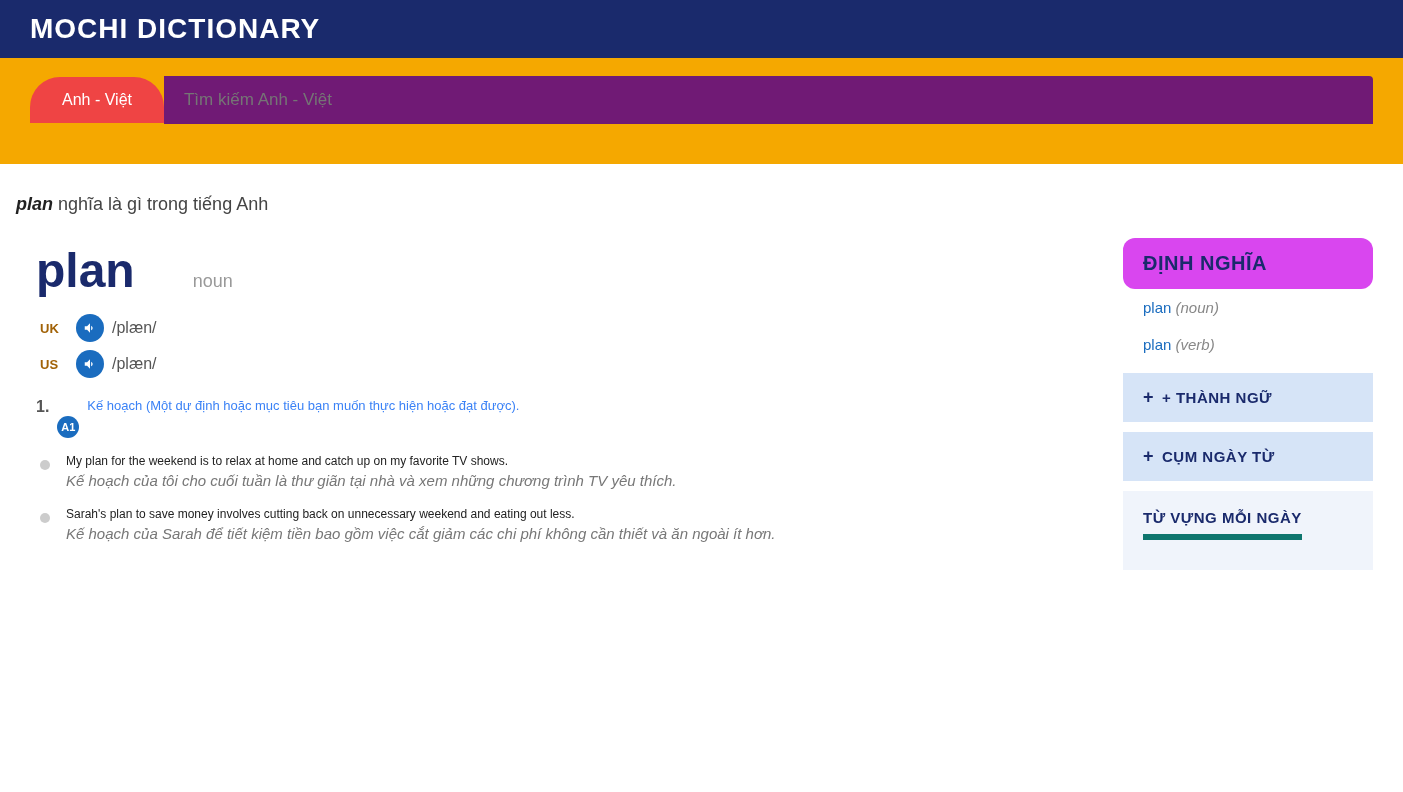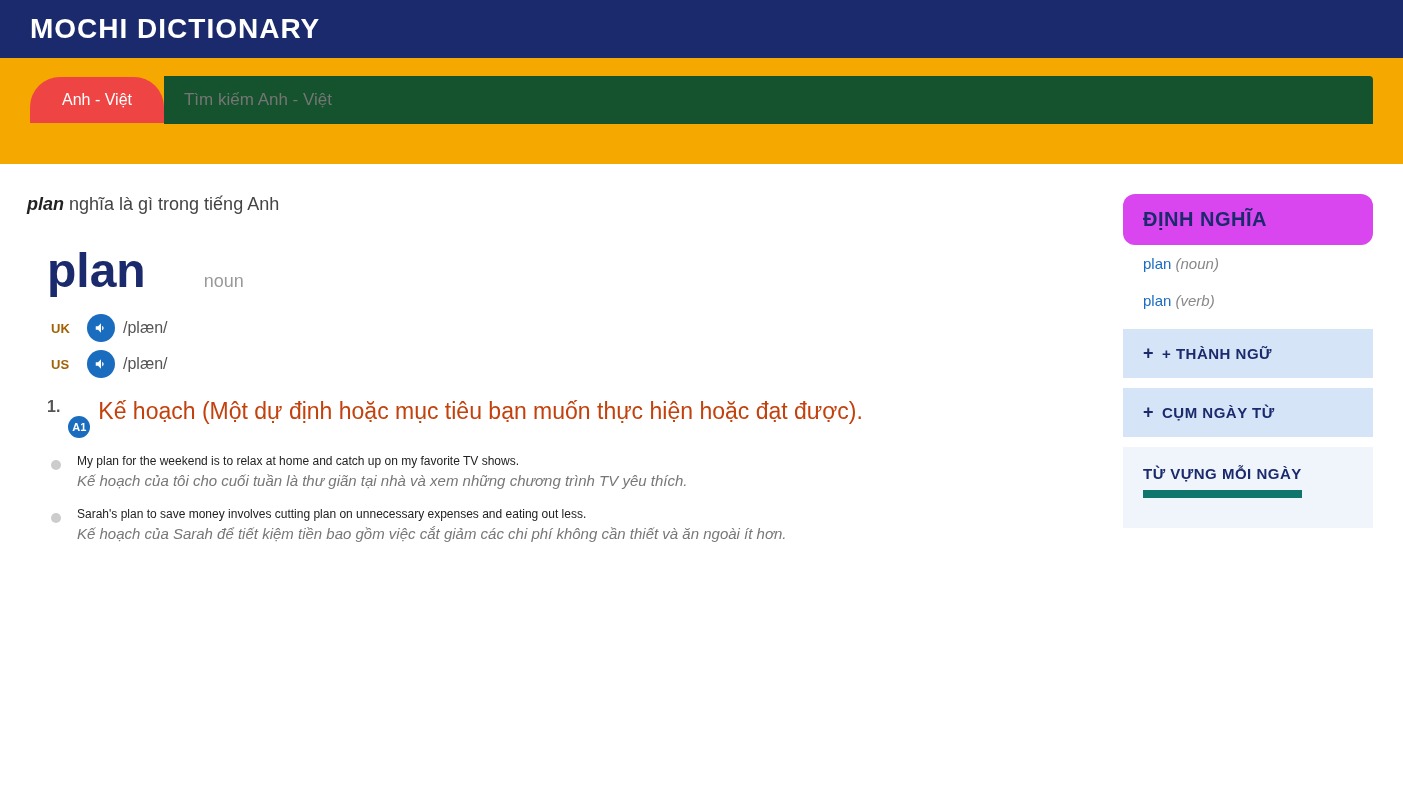--- a/index.html
+++ b/index.html
@@ -33,43 +33,44 @@
       font-size: 16px;
       font-weight: normal;
       padding: 14px 32px;
       border-radius: 30px 30px 0 0;
       white-space: nowrap;
       cursor: pointer;
       user-select: none;
     }
     .search-input-wrap {
       flex: 1;
-      background: #14532d;
+      background: #701a75;
       border-radius: 0 4px 0 0;
     }
     .search-input {
       width: 100%;
       border: none;
       outline: none;
       font-size: 17px;
       color: #aaa;
       padding: 14px 20px;
       background: transparent;
     }
     .yellow-bottom-bar {
       background: #f5a800;
       height: 40px;
     }
 
     
     .main-container {
       display: flex;
-      padding: 30px 30px 0 27px;
+      padding: 30px 30px 0 16px;
       gap: 36px;
       max-width: 1403px;
+      align-items: flex-end;
     }
 
     
     .content {
       flex: 1;
     }
     .page-subtitle {
       font-size: 18px;
       color: #444;
       margin-bottom: 28px;
@@ -160,22 +161,22 @@
       border-radius: 50%;
       width: 22px;
       height: 22px;
       display: inline-flex;
       align-items: center;
       justify-content: center;
       flex-shrink: 0;
       margin-top: 18px;
     }
     .def-text {
-      font-size: 23px;
-      color: #c2410c;
+      font-size: 13px;
+      color: #3b82f6;
       flex: 1;
     }
 
     
     .examples-list {
       list-style: none;
       padding-left: 20px;
     }
     .examples-list li {
       margin-bottom: 18px;
@@ -251,21 +252,21 @@
     }
     .sidebar-vocab {
       background: #f0f4fb;
       padding: 18px 20px;
     }
     .sidebar-vocab-title {
       color: #1a2a6c;
       font-size: 15px;
       font-weight: bold;
       letter-spacing: 0.5px;
-      border-bottom: 8px solid #0f766e;
+      border-bottom: 6px solid #0f766e;
       padding-bottom: 8px;
       margin-bottom: 12px;
       display: inline-block;
     }
   </style>
 </head>
 <body>
 
 <div class="header">
   <span class="header-title">MOCHI DICTIONARY</span>
@@ -321,21 +322,21 @@
         <span class="level-badge">A1</span>
         <span class="def-text">Kế hoạch (Một dự định hoặc mục tiêu bạn muốn thực hiện hoặc đạt được).</span>
       </div>
 
       <ul class="examples-list">
         <li>
           <div class="example-en">My plan for the weekend is to relax at home and catch up on my favorite TV shows.</div>
           <div class="example-vi">Kế hoạch của tôi cho cuối tuần là thư giãn tại nhà và xem những chương trình TV yêu thích.</div>
         </li>
         <li>
-          <div class="example-en">Sarah's plan to save money involves cutting plan on unnecessary expenses and eating out less.</div>
+          <div class="example-en">Sarah's plan to save money involves cutting back on unnecessary weekend and eating out less.</div>
           <div class="example-vi">Kế hoạch của Sarah để tiết kiệm tiền bao gồm việc cắt giảm các chi phí không cần thiết và ăn ngoài ít hơn.</div>
         </li>
       </ul>
     </div>
   </div>
 
   <div class="sidebar">
 
     <div class="sidebar-section">
       <div class="sidebar-header">ĐỊNH NGHĨA</div>

